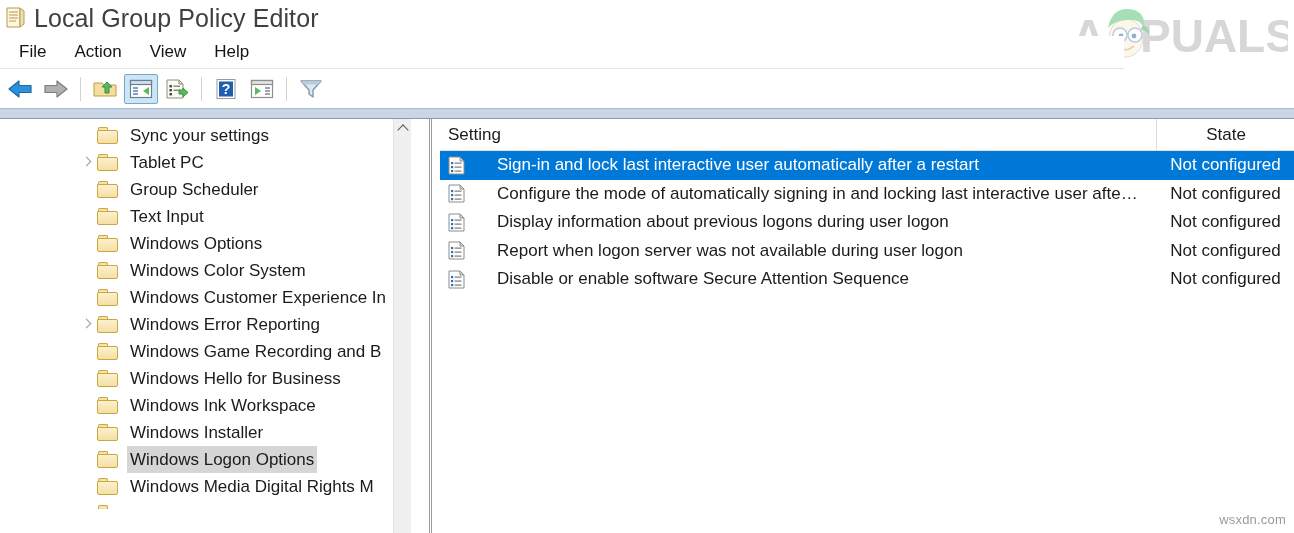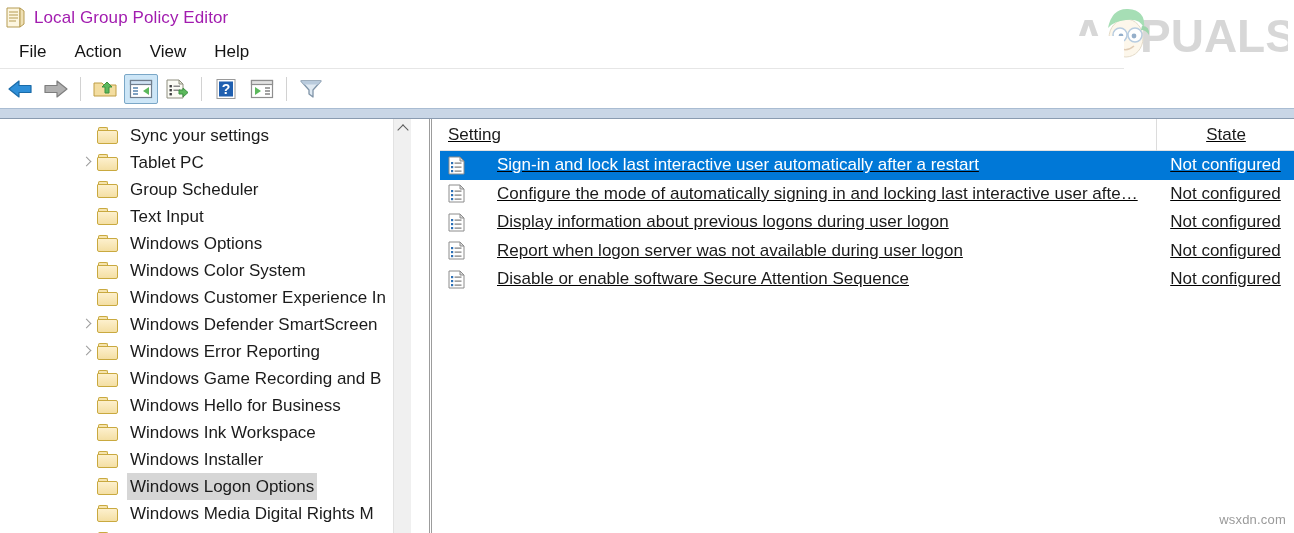--- a/index.html
+++ b/index.html
@@ -23,22 +23,22 @@
     width: 1294px; height: 36px;
     background: #ffffff;
     display: flex; align-items: center;
   }
   .title-icon {
     width: 22px; height: 24px;
     margin-left: 4px; margin-right: 8px;
     position: relative; flex: none;
   }
   .title-text {
-    font-size: 17px;
-    color: #a21caf;
+    font-size: 25px;
+    color: #404040;
     letter-spacing: 0.1px;
     white-space: nowrap;
   }
 
   
   .logo-wm {
     position: absolute; right: 6px; top: 2px;
     width: 218px; height: 60px;
     opacity: 0.55;
     pointer-events: none;
@@ -192,21 +192,21 @@
   
   .list-pane {
     position: absolute; left: 431px; top: 0;
     width: 863px; height: 414px;
     background: #ffffff;
     border-left: 1px solid #9c9c9c;
     overflow: hidden;
   }
   .lp-inner {
     position: absolute; left: 8px; top: 0;
-    width: 855px; height: 414px; text-decoration: underline;
+    width: 855px; height: 414px;
   }
   .list-header {
     position: relative;
     height: 32px;
     display: flex; align-items: center;
     border-bottom: 1px solid #e2e2e2;
   }
   .lh-setting {
     width: 716px; flex: none;
     font-size: 17px; color: #1b1b1b;
@@ -449,29 +449,20 @@
 
         <div class="tree-row">
           <div class="tree-indent"></div>
           <div class="folder">
             <div class="f-tab"></div>
               <div class="f-body"></div>
           </div>
           <div class="tree-label">Windows Customer Experience In</div>
         </div>
 
-        <div class="tree-row">
-          <div class="tree-indent" style="width:77px"></div>
-          <div class="tw-expander has"></div>
-          <div class="folder">
-            <div class="f-tab"></div>
-              <div class="f-body"></div>
-          </div>
-          <div class="tree-label">Windows Defender SmartScreen</div>
-        </div>
 
         <div class="tree-row">
           <div class="tree-indent" style="width:77px"></div>
           <div class="tw-expander has"></div>
           <div class="folder">
             <div class="f-tab"></div>
               <div class="f-body"></div>
           </div>
           <div class="tree-label">Windows Error Reporting</div>
         </div>

